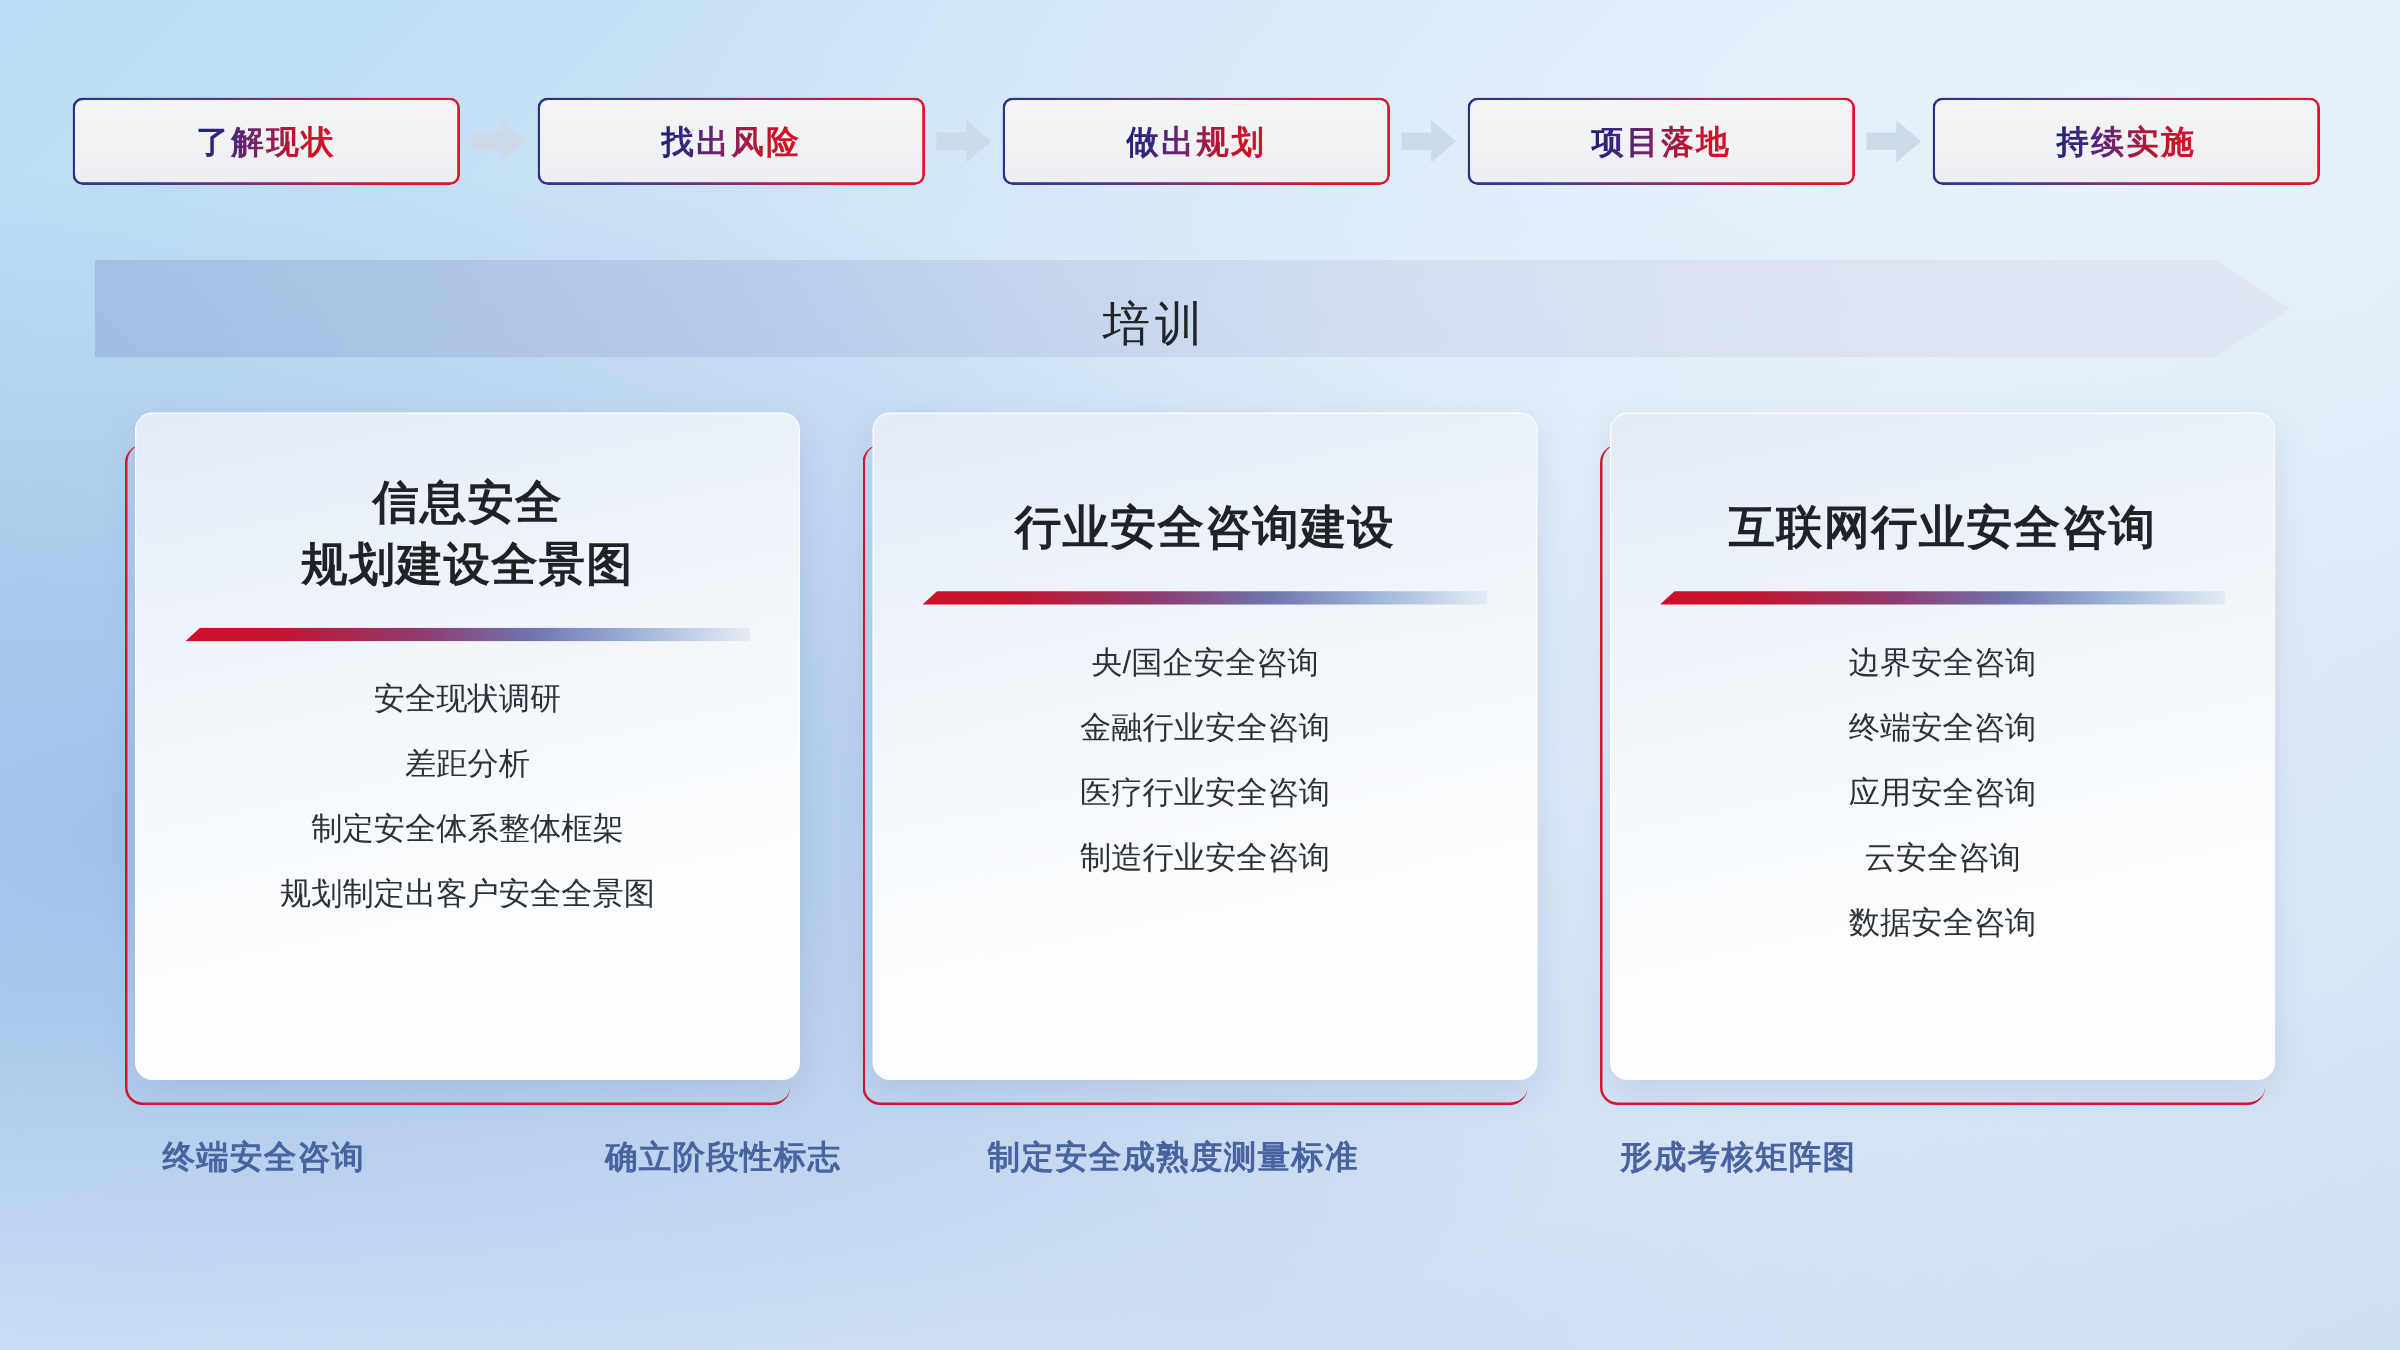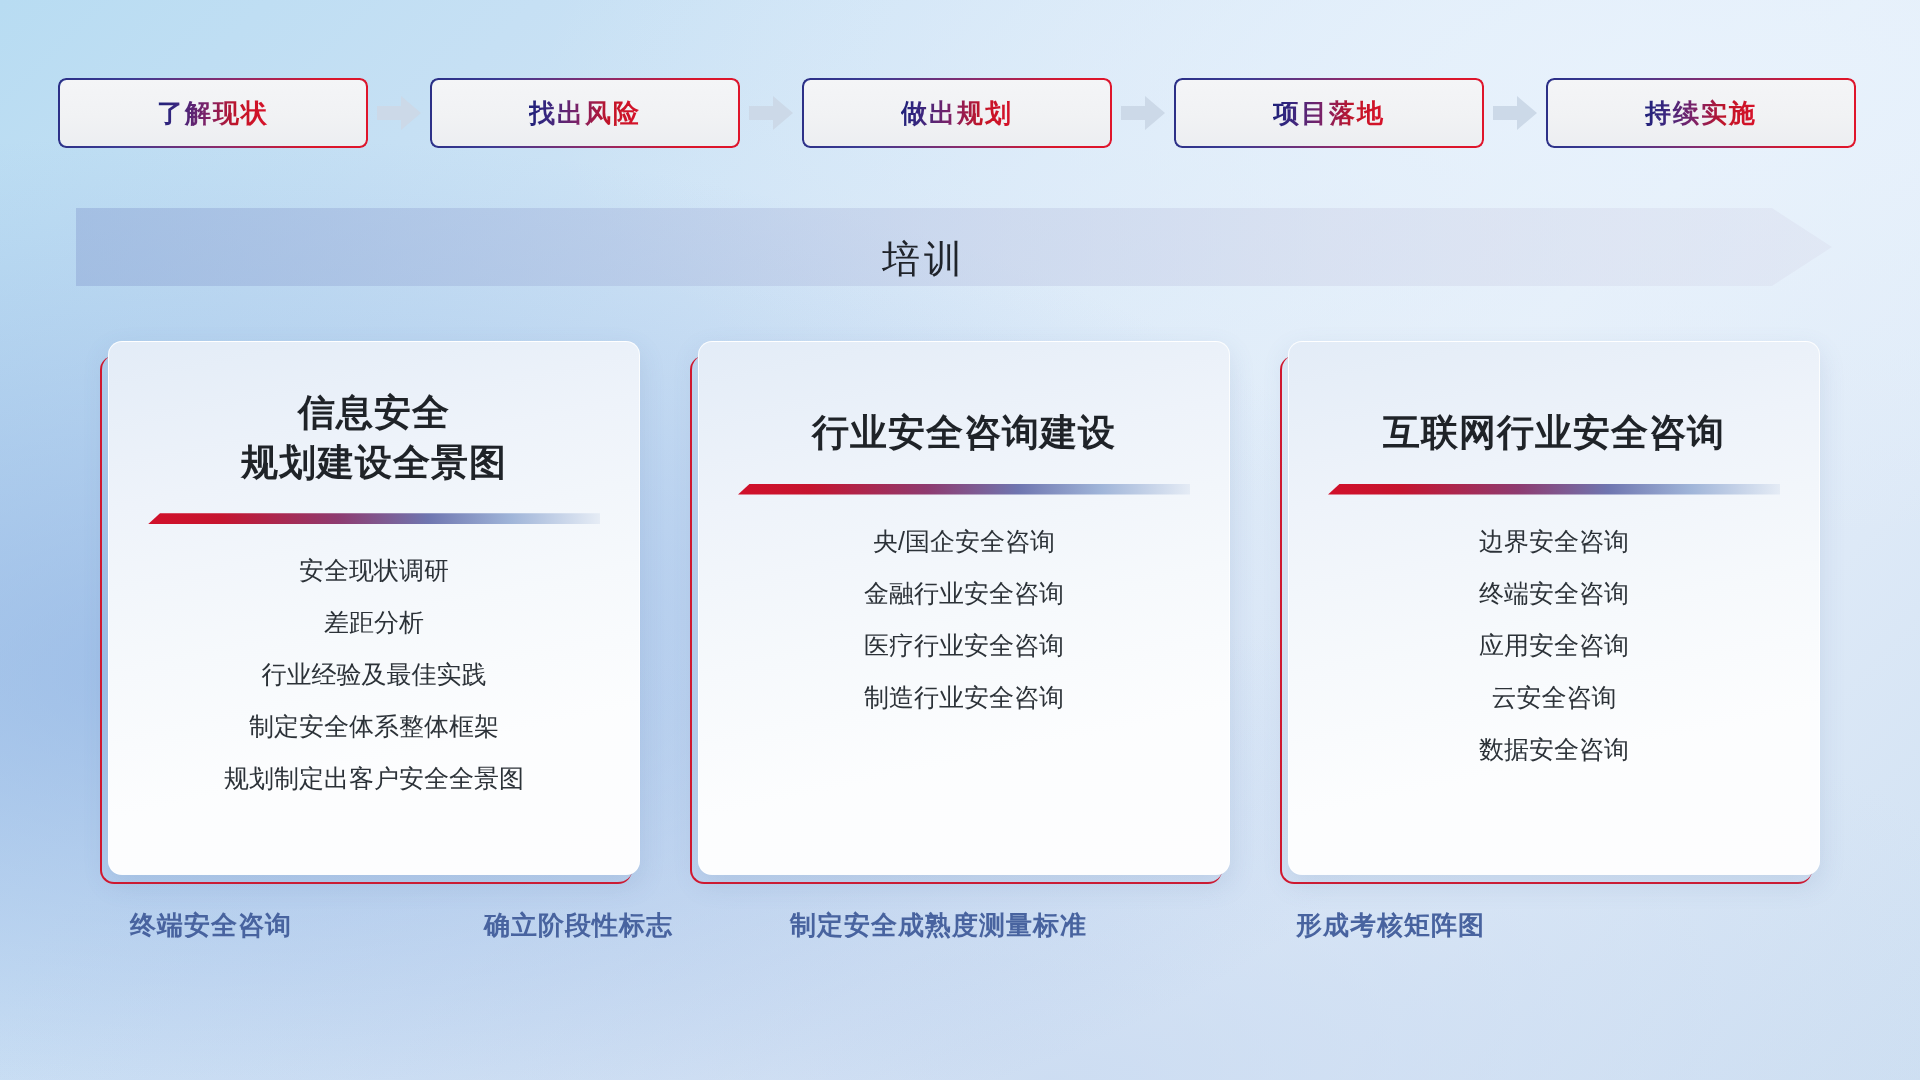--- a/index.html
+++ b/index.html
@@ -143,21 +143,20 @@
     height: 534px;
     border-radius: 14px;
     box-sizing: border-box;
     border: 1.5px solid rgba(255,255,255,0.85);
     background: linear-gradient(168deg, #e3ecf7 0%, #eef3fa 26%, #f6f9fc 52%, #fcfdfe 74%, #fdfdfe 100%);
     box-shadow: 0 10px 26px rgba(90,120,165,0.16);
     overflow: hidden;
     display: flex;
     flex-direction: column;
     align-items: center;
-    margin-top: 11px;
   }
 
   .card-title {
     margin-top: 46px;
     font-size: 37px;
     font-weight: 700;
     color: #1f2328;
     line-height: 1.34;
     text-align: center;
     letter-spacing: 1px;
@@ -271,21 +270,20 @@
       <div class="card">
         <div class="card-title">信息安全
 规划建设全景图</div>
         <div class="card-divider">
             <div class="bar"></div>
           </div>
         <div class="card-list">
           <ul>
             <li>安全现状调研</li>
             <li>差距分析</li>
-            <li>行业经验及最佳实践</li>
             <li>制定安全体系整体框架</li>
             <li>规划制定出客户安全全景图</li>
           </ul>
         </div>
       </div>
     </div>
 
     <div class="card-wrap">
       <div class="card-accent"></div>
       <div class="card">

